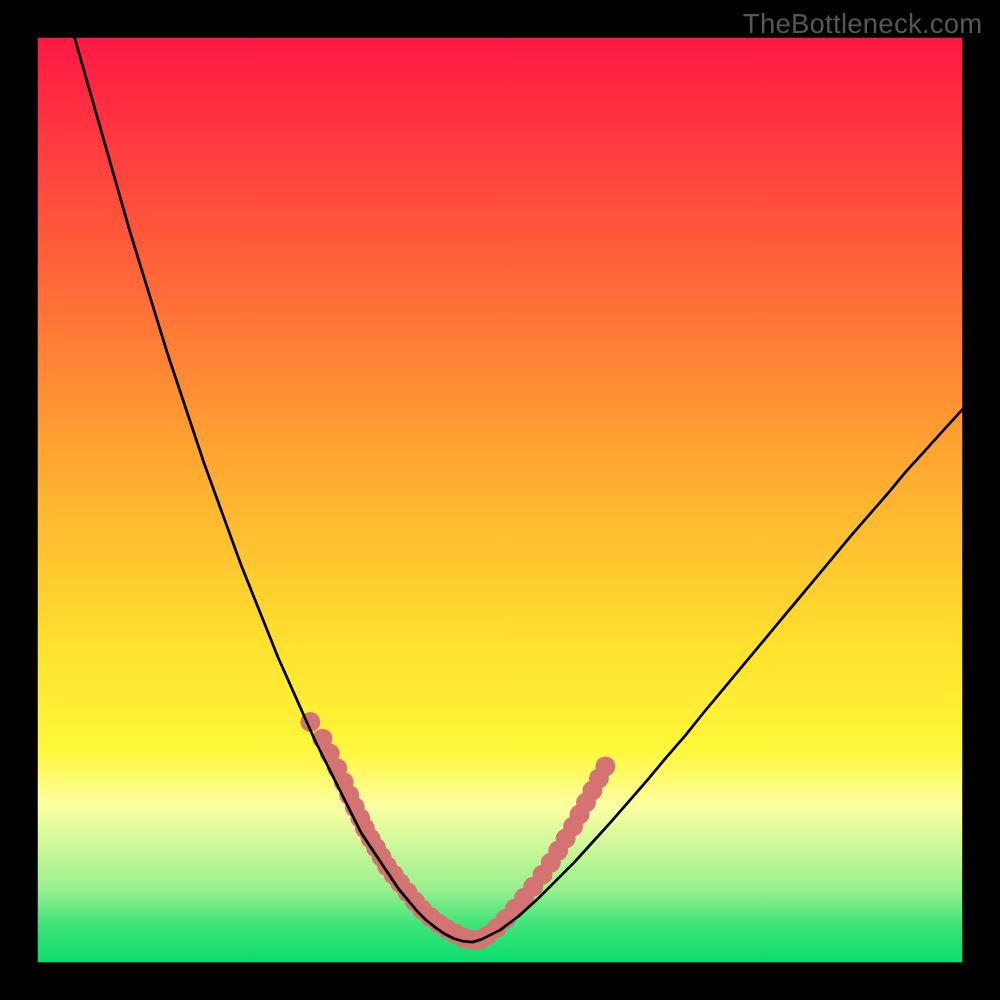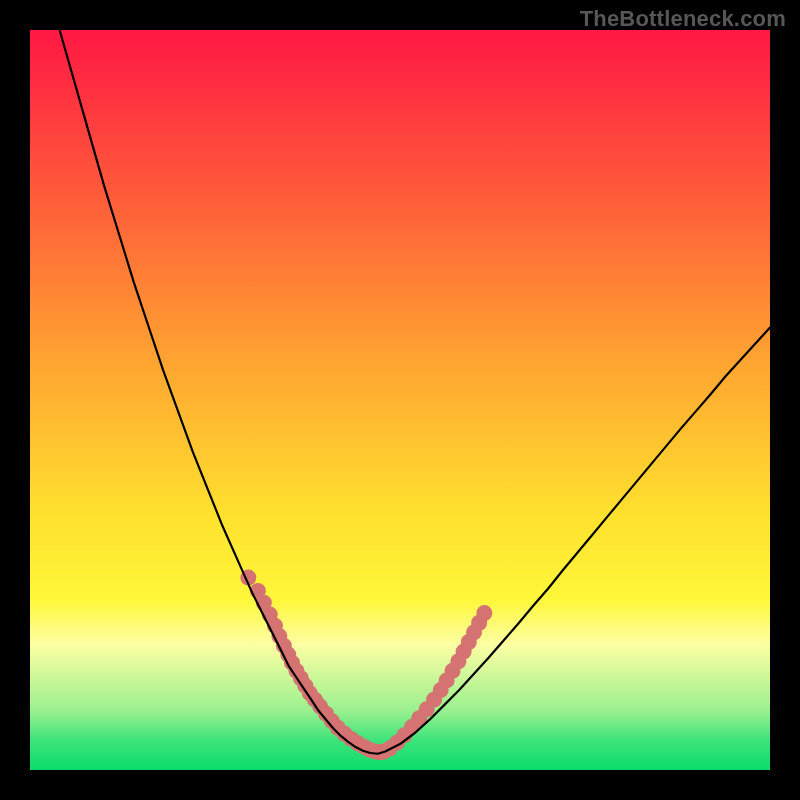--- a/index.html
+++ b/index.html
@@ -27,21 +27,21 @@
     width: 100%;
     height: 100%;
     overflow: visible;
   }
   .watermark {
     position: absolute;
     top: 6px;
     right: 14px;
     font-family: Arial, Helvetica, sans-serif;
     font-size: 22px;
-    font-weight: 700;
+    font-weight: 400;
     color: #575757;
     letter-spacing: 0.2px;
     user-select: none;
   }
 </style>
 </head>
 <body>
 
 <div class="stage">
 

